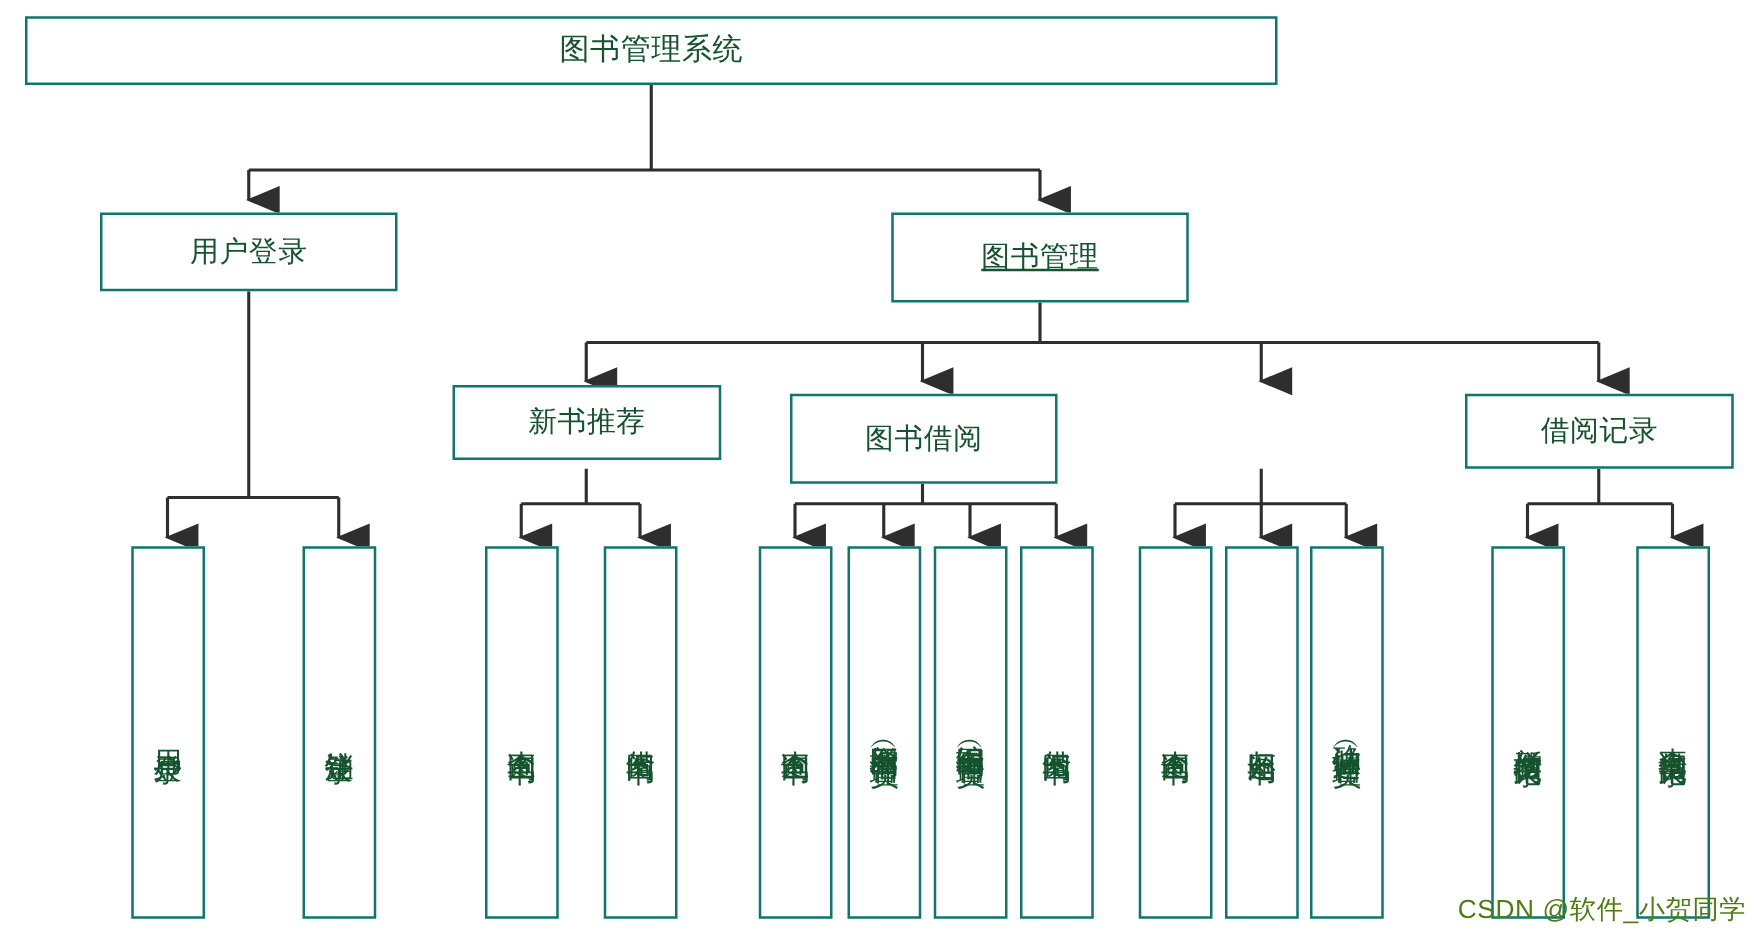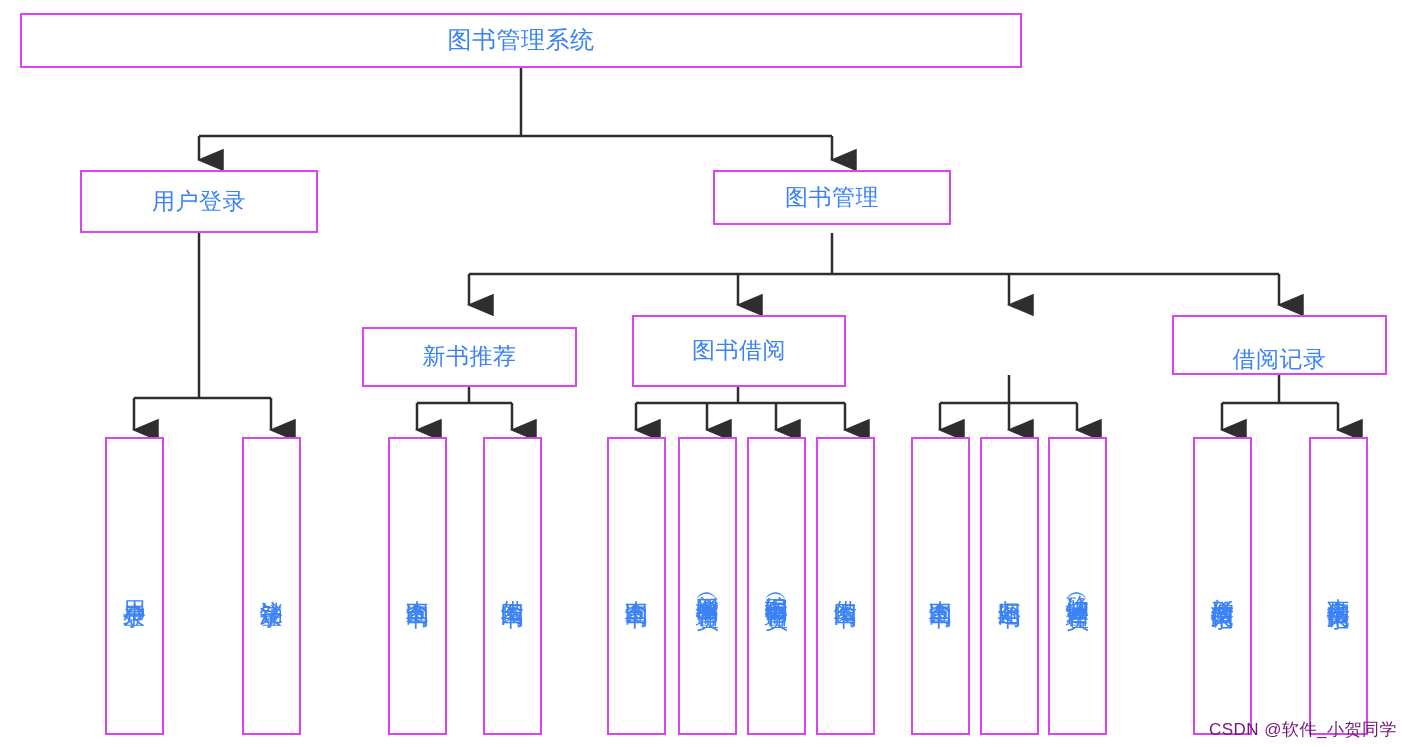--- a/index.html
+++ b/index.html
@@ -23,26 +23,26 @@
     left: 0;
     top: 0;
     width: 1405px;
     height: 747px;
     pointer-events: none;
   }
   .node {
     position: absolute;
     box-sizing: border-box;
     background: #ffffff;
-    border: 2px solid #d946ef;
+    border: 2px solid #0f766e;
     display: flex;
     align-items: center;
     justify-content: center;
     text-align: center;
-    color: #3b82f6;
+    color: #14532d;
   }
   .node .label {
     display: block;
     line-height: 1.18;
     white-space: nowrap;
   }
   
   .node.horiz .label {
     font-size: 23px;
     letter-spacing: 0.5px;
@@ -62,22 +62,22 @@
     font-size: 23px;
     line-height: 1.15;
     letter-spacing: 2px;
     white-space: normal;
     max-height: 100%;
   }
   .watermark {
     position: absolute;
     right: 8px;
     bottom: 6px;
-    font-size: 17px;
-    color: #701a75;
+    font-size: 21px;
+    color: #4d7c0f;
     letter-spacing: 0.5px;
     white-space: nowrap;
     user-select: none;
   }
 </style>
 </head>
 <body>
 
 <div id="canvas">
 
@@ -132,31 +132,31 @@
     </g>
   </svg>
 
   <div class="node horiz root" style="left:20px; top:13px; width:1002px; height:55px;">
     <span class="label">图书管理系统</span>
   </div>
 
   <div class="node horiz" style="left:80px; top:170px; width:238px; height:63px;">
     <span class="label">用户登录</span>
   </div>
-  <div class="node horiz" style="left:713px; top:170px; width:238px; height:55px;">
+  <div class="node horiz" style="left:713px; top:170px; width:238px; height:72px;text-decoration:underline;">
     <span class="label">图书管理</span>
   </div>
 
-  <div class="node horiz" style="left:362px; top:327px; width:215px; height:60px;">
+  <div class="node horiz" style="left:362px; top:308px; width:215px; height:60px;">
     <span class="label">新书推荐</span>
   </div>
   <div class="node horiz" style="left:632px; top:315px; width:214px; height:72px;">
     <span class="label">图书借阅</span>
   </div>
-  <div class="node horiz" style="left:1172px; top:315px; width:215px; height:60px;align-items:flex-end;">
+  <div class="node horiz" style="left:1172px; top:315px; width:215px; height:60px;">
     <span class="label">借阅记录</span>
   </div>
 
   <div class="node vert" style="left:105px; top:437px; width:59px; height:298px;">
     <span class="label">用户登录</span>
   </div>
   <div class="node vert" style="left:242px; top:437px; width:59px; height:298px;">
     <span class="label">注销登录</span>
   </div>
 

